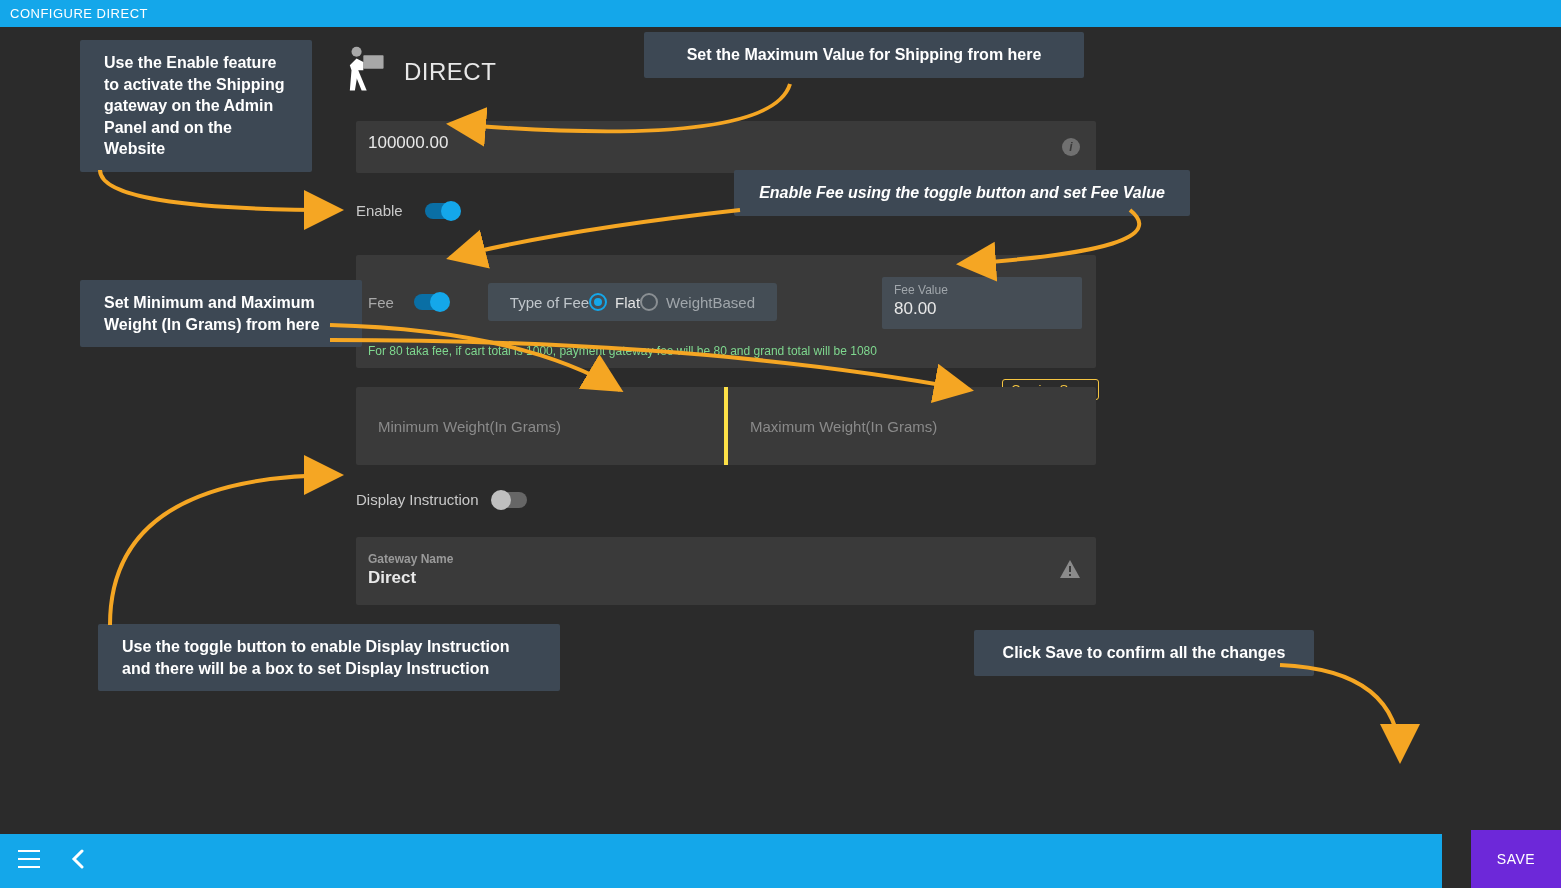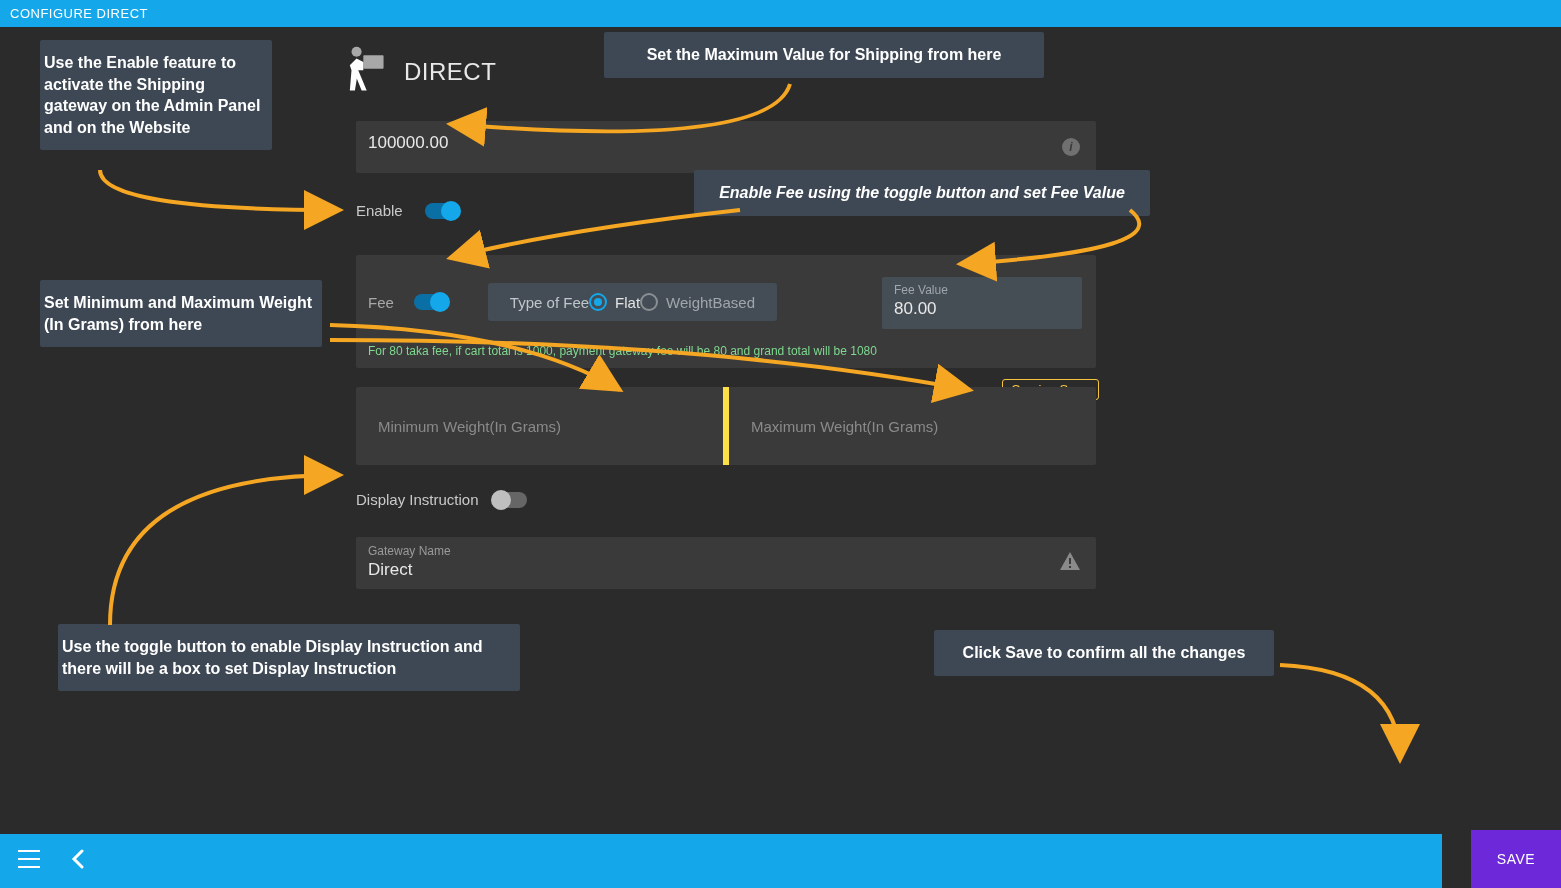--- a/index.html
+++ b/index.html
@@ -133,43 +133,43 @@
   .weight-section {
     position: absolute; left: 356px; top: 360px;
     width: 740px; height: 78px;
     background: #3a3a3a; border-radius: 2px;
     display: flex; align-items: stretch; gap: 0;
   }
   .weight-section .half {
     flex: 1; padding: 0; position: relative;
     display: flex; align-items: center;
   }
-  .weight-section .half:first-child { border-right: 6px solid #fde047; text-align: center; }
+  .weight-section .half:first-child { border-right: 4px solid #fde047; text-align: center; }
   .weight-section .placeholder {
     font-size: 15px; color: #8a8a8a; padding: 0 22px;
   }
 
   .coming-soon {
     position: absolute; left: 1002px; top: 352px;
     font-size: 13px; color: #f5c542;
     border: 1px solid #f5c542; border-radius: 3px;
     padding: 2px 8px;
   }
 
   
   .disp-row {
     position: absolute; left: 356px; top: 464px;
     display: flex; align-items: center; gap: 14px;
     font-size: 15px; color: #c9c9c9;
   }
 
   
   .box-gateway {
-    left: 356px; top: 510px; width: 740px; height: 52px;
-    display: flex; align-items: center; justify-content: space-between;
+    left: 356px; top: 510px; width: 740px; height: 68px;
+    display: flex; align-items: center; justify-content: space-between; font-weight: bold;
   }
   .box-gateway .textcol { display: flex; flex-direction: column; flex: 1; }
   .warn-icon { margin-right: 16px; color: #8a8a8a; }
 
   
   .toggle {
     width: 34px; height: 16px; border-radius: 10px;
     background: #666; position: relative; cursor: pointer;
     display: inline-block;
   }
@@ -200,23 +200,24 @@
     cursor: pointer;
   }
 
   
   .callout {
     position: absolute;
     background: #3d4854;
     color: #fff;
     font-size: 16px;
     line-height: 1.35;
-    padding: 12px 4px;
+    padding: 12px 24px;
     border-radius: 2px;
     font-weight: 600;
+    margin-left: 40px;
   }
 
   
   .arrows {
     position: absolute; left: 0; top: 0;
     width: 1561px; height: 888px;
     pointer-events: none;
   }
 </style>
 </head>

